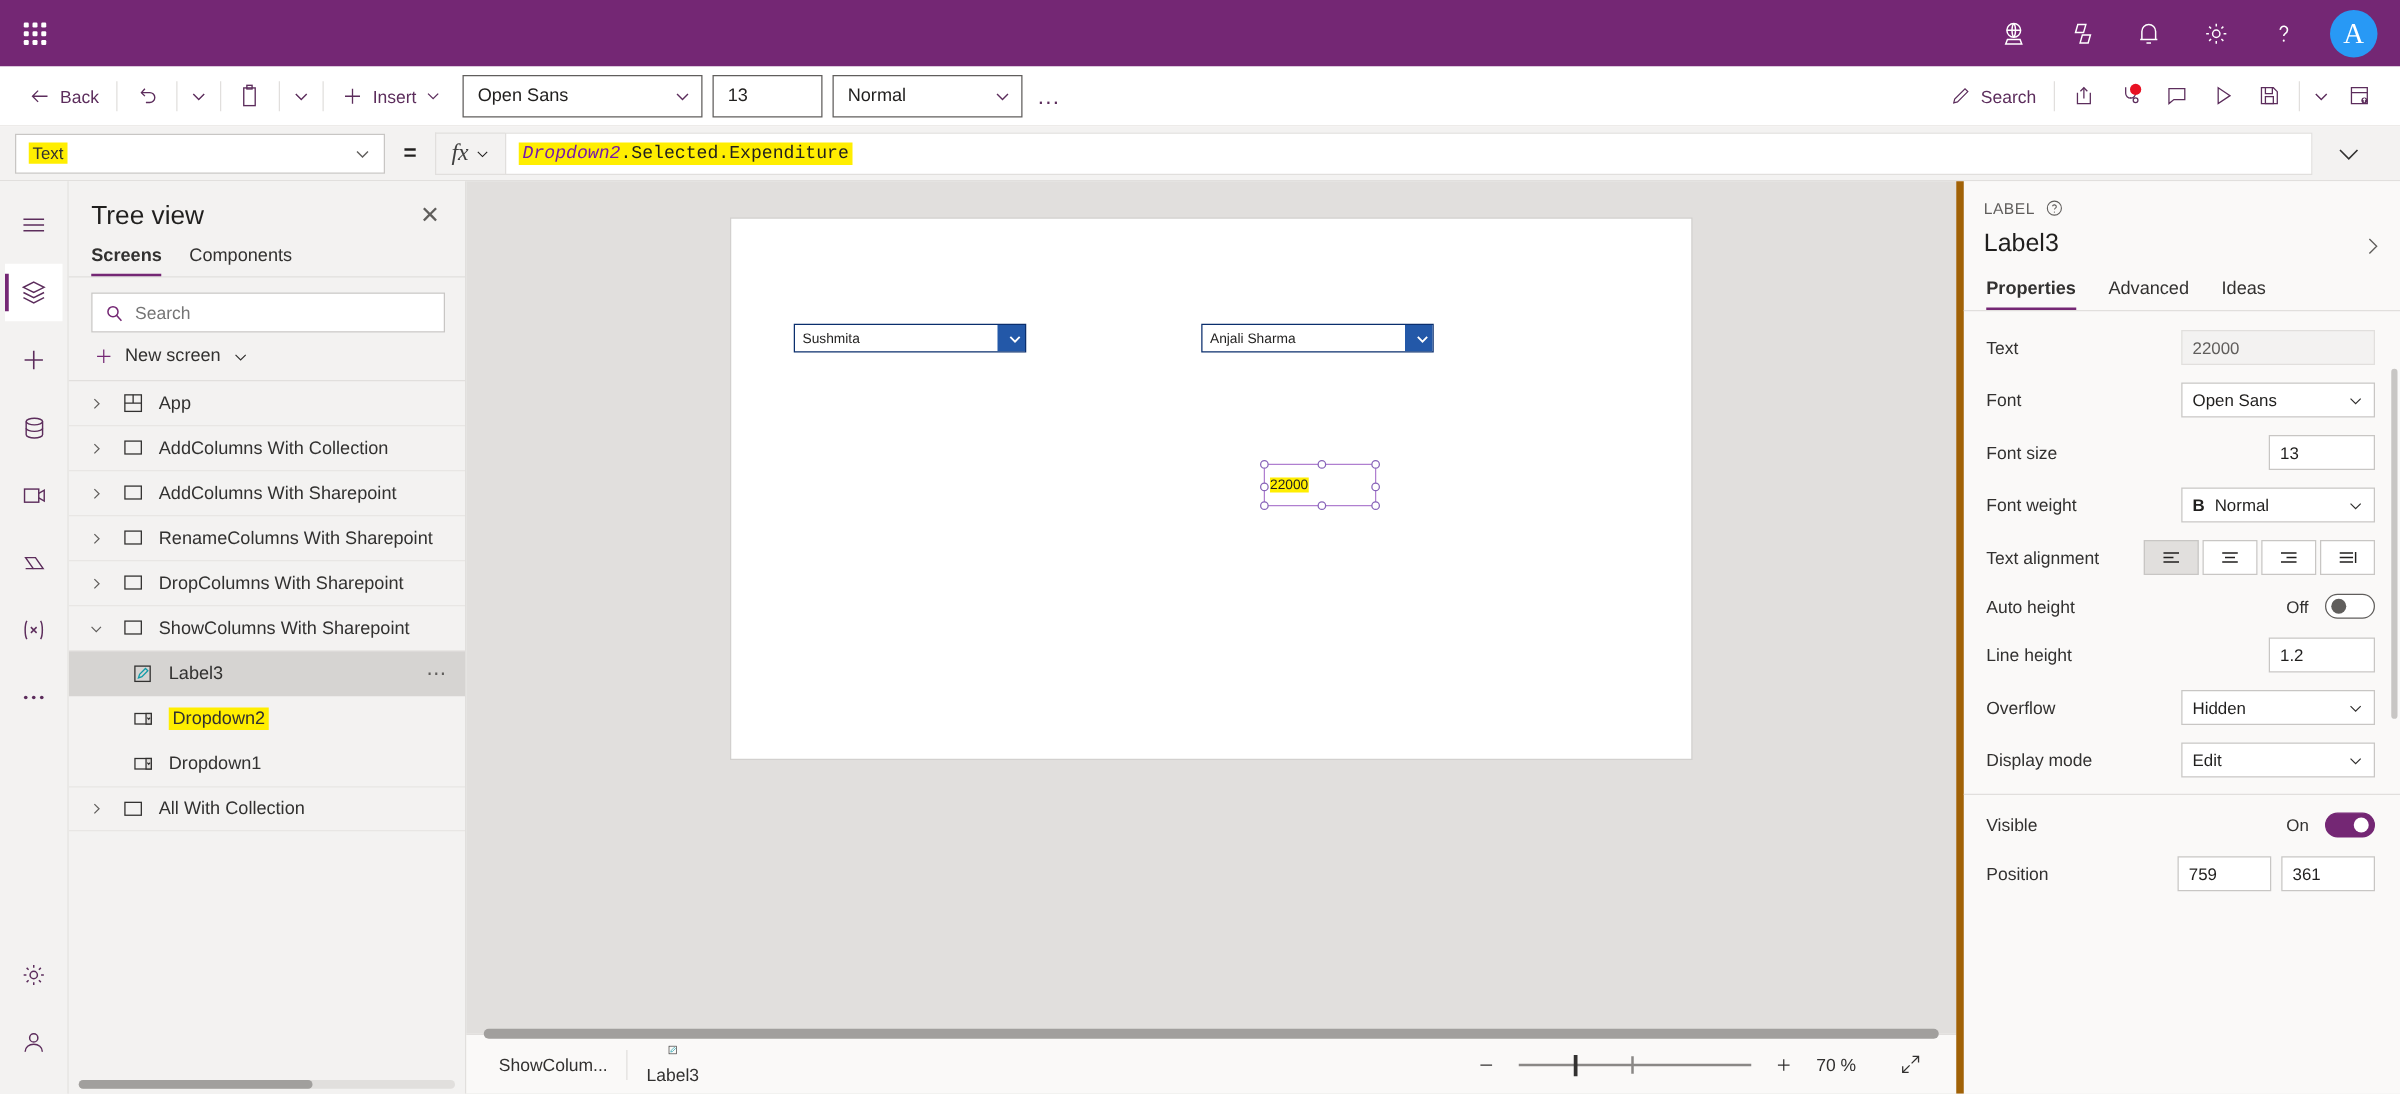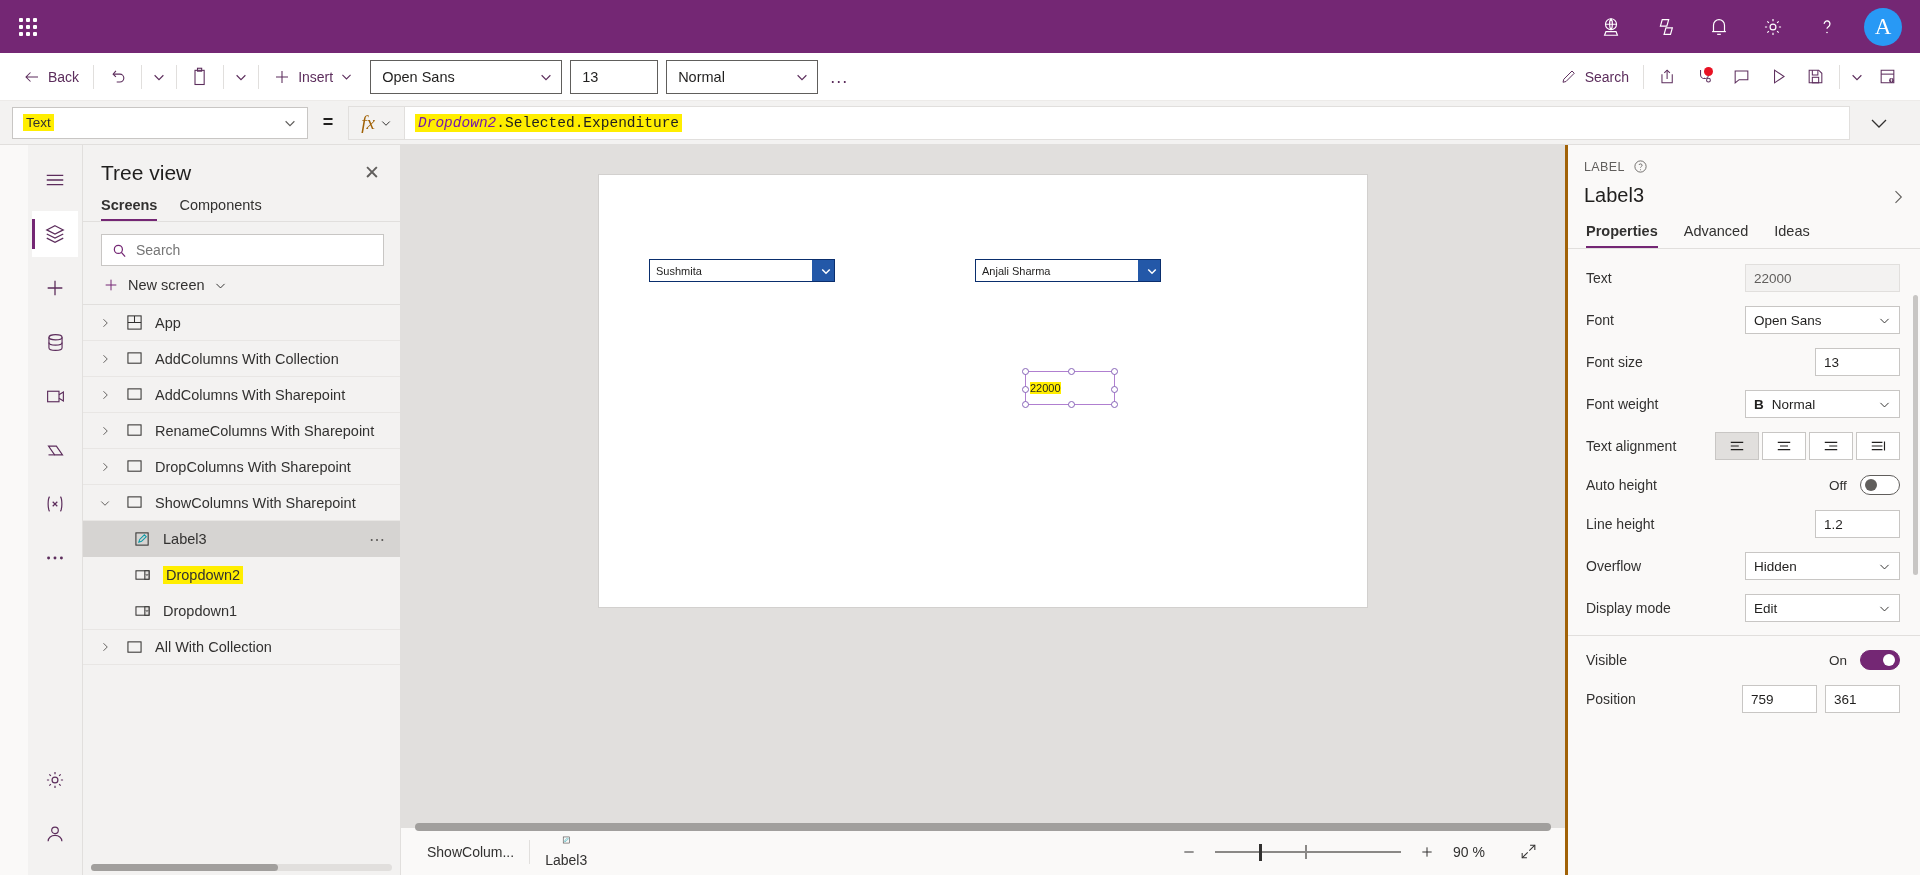--- a/index.html
+++ b/index.html
@@ -66,32 +66,32 @@
   .prop-select {
     width:296px; height:32px; background:#fff; border:1px solid #c8c6c4;
     display:flex; align-items:center; justify-content:space-between; padding:0 10px; cursor:pointer;
   }
   .hl { background:#ffee00; padding:1px 3px; }
   .eq { width:40px; text-align:center; font-size:18px; font-weight:700; color:#201f1e; }
   .fx {
     width:56px; height:34px; background:#f3f2f1; border:1px solid #e1dfdd; border-right:none;
     display:flex; align-items:center; justify-content:center; gap:5px; cursor:pointer;
   }
-  .fx i { font-family:"Liberation Serif", serif; font-style:italic; font-size:19px; color:#a16207; }
+  .fx i { font-family:"Liberation Serif", serif; font-style:italic; font-size:19px; color:#404040; }
   .formula-input {
     flex:1; height:34px; background:#fff; border:1px solid #e1dfdd;
     display:flex; align-items:center; padding:0 10px;
     font-family:"Liberation Mono", monospace; font-size:14.5px;
   }
   .formula-input .fn { color:#7719aa; font-style:italic; }
   .formula-input .pl { color:#201f1e; }
   .fb-chev { width:58px; display:flex; align-items:center; justify-content:center; cursor:pointer; }
 
   
-  .body { flex:1; display:flex; min-height:0; position:relative;margin-left:28px; }
+  .body { flex:1; display:flex; min-height:0; position:relative; }
 
   
   .rail {
     width:55px; background:#f3f2f1; border-right:1px solid #e1dfdd;
     display:flex; flex-direction:column; align-items:center; padding-top:12px; flex:0 0 55px;
   }
   .rail-item {
     width:46px; height:46px; display:flex; align-items:center; justify-content:center;
     cursor:pointer; color:#5c2d5c; margin-bottom:8px; position:relative;
   }
@@ -181,21 +181,21 @@
   .zbtn { width:24px; height:24px; display:flex; align-items:center; justify-content:center; cursor:pointer; font-size:17px; color:#323130; }
   .slider { width:186px; height:18px; position:relative; cursor:pointer; }
   .slider .track { position:absolute; top:8px; left:0; right:0; height:2px; background:#8a8886; }
   .slider .thumb { position:absolute; top:1px; left:44px; width:3px; height:17px; background:#323130; }
   .slider .tick { position:absolute; top:2px; left:90px; width:2px; height:14px; background:#8a8886; }
   .zoomval { font-size:14px; min-width:46px; }
   .expand { width:30px; display:flex; align-items:center; justify-content:center; cursor:pointer; }
 
   
   .props {
-    width:355px; flex:0 0 355px; background:#faf9f8; border-left:3px solid #a16207;
+    width:355px; flex:0 0 355px; background:#faf9f8; border-left:6px solid #a16207;
     display:flex; flex-direction:column; position:relative;
   }
   .props-head { padding:14px 16px 0 16px; }
   .props-kicker { display:flex; align-items:center; gap:8px; font-size:12.5px; color:#605e5c; letter-spacing:.4px; }
   .props-name { font-size:20px; color:#201f1e; margin-top:10px; }
   .props-collapse { position:absolute; right:12px; top:42px; cursor:pointer; color:#605e5c; }
   .ptabs { display:flex; gap:26px; padding:16px 16px 0 18px; }
   .ptab { padding-bottom:9px; cursor:pointer; font-size:14.5px; color:#323130; position:relative; }
   .ptab.active { font-weight:700; }
   .ptab.active::after { content:''; position:absolute; left:0; right:0; bottom:0; height:2.5px; background:#742774; }
@@ -730,21 +730,21 @@
             <span class="track"></span>
             <span class="tick"></span>
             <span class="thumb"></span>
           </div>
           <div class="zbtn">
             <svg width="16" height="16" viewBox="0 0 24 24" fill="none" stroke="#323130" stroke-width="1.5">
                 <path d="M12 5v14M5 12h14"></path>
               </svg>
           </div>
           <div class="zoomval">
-            <span>90</span>
+            <span>70</span>
             <span>%</span>
           </div>
           <div class="expand">
             <svg width="19" height="19" viewBox="0 0 24 24" fill="none" stroke="#323130" stroke-width="1.3">
               <path d="M14 4h6v6"></path>
                 <path d="M10 20H4v-6"></path>
                 <path d="M20 4l-7 7M4 20l7-7"></path>
             </svg>
           </div>
         </div>

